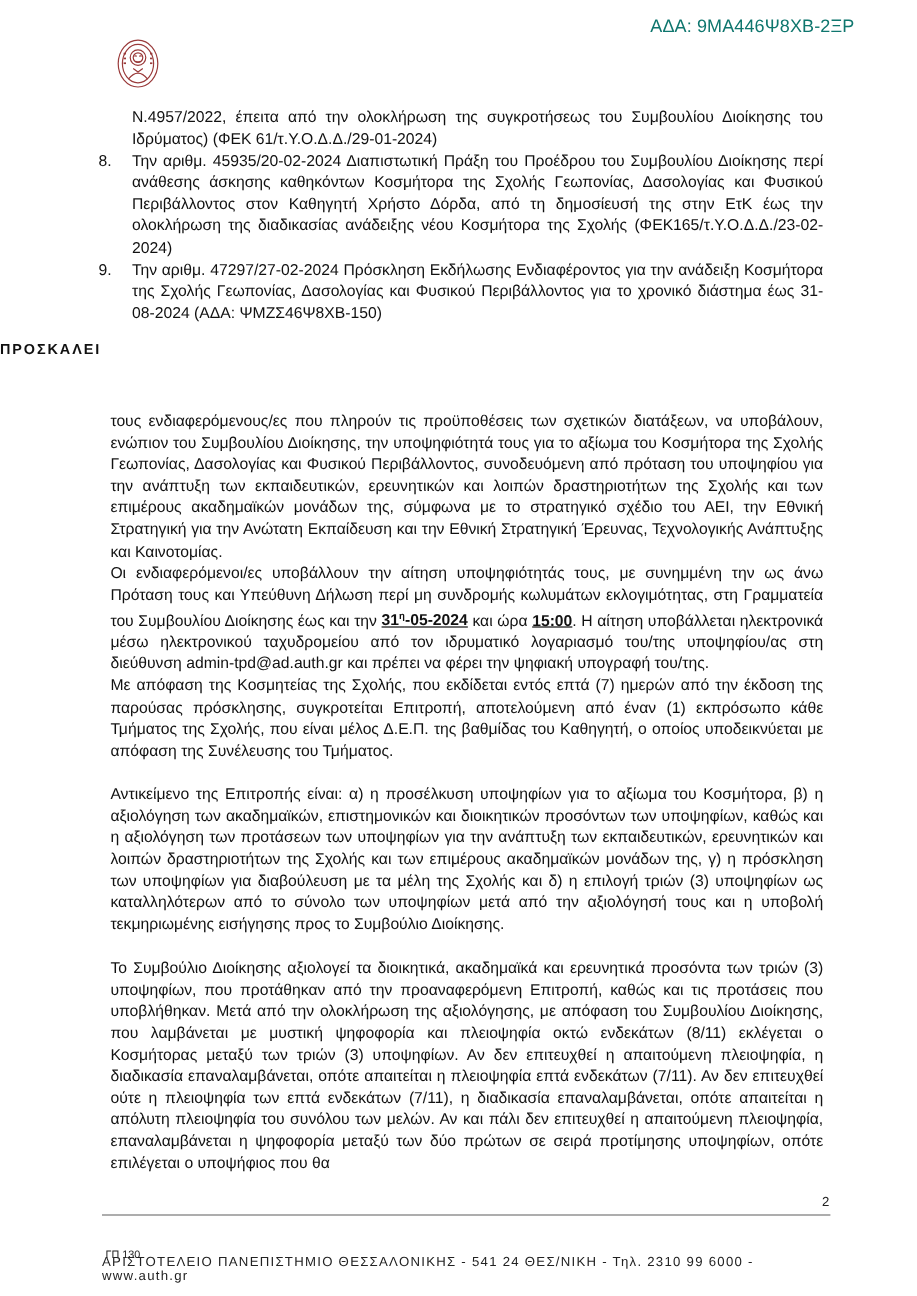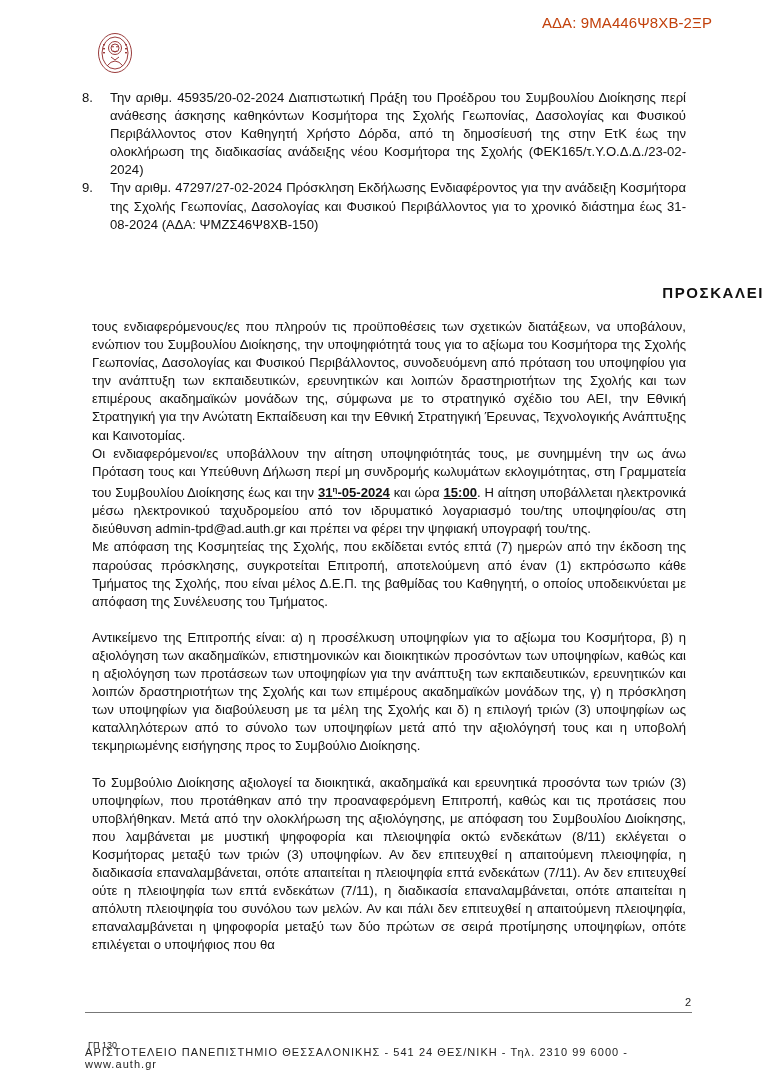--- a/index.html
+++ b/index.html
@@ -2,37 +2,37 @@
 <html><head>
   <meta charset="utf-8">
   <style>
     html, body { margin: 0; padding: 0; background: #ffffff; }
     body {
       width: 764px; height: 1080px; position: relative; overflow: hidden;
       font-family: "Liberation Sans", sans-serif; color: #111111;
     }
     .ada {
       position: absolute; right: 52px; top: 14px;
-      font-size: 15px; color: #c2410c; letter-spacing: 0.1px;
+      font-size: 15px; color: #0f766e; letter-spacing: 0.1px;
     }
     .logo {
       position: absolute; left: 97px; top: 32px; width: 36px; height: 42px;
     }
     .body-text {
       position: absolute; left: 92px; width: 594px;
-      font-size: 13.1px; line-height: 18.1px; text-align: justify;
+      font-size: 13.1px; line-height: 18.1px; text-align: justify; margin-top: 24px;
     }
     .p { margin: 0; }
     .list { position: absolute; left: 92px; top: 89px; width: 594px; font-size: 13.1px; line-height: 18.1px; }
     .li { position: relative; padding-left: 18px; text-align: justify; }
     .li-cont { padding-left: 18px; text-align: justify; }
     .li-num { position: absolute; left: -10px; top: 0; }
     .heading {
-      position: absolute; left: 0; width: 764px; top: 284px; text-align: right;
-      font-weight: bold; font-size: 15px; letter-spacing: 1.6px;
+      position: absolute; left: 0; width: 764px; top: 284px; text-align: left;
+      font-weight: bold; font-size: 12px; letter-spacing: 1.6px;
     }
     .main { top: 318px; }
     .gap { height: 18px; }
     b { font-weight: bold; text-decoration: underline; }
     .footer-line {
       position: absolute; left: 85px; width: 607px; top: 1012px; height: 0;
       border-top: 1px solid #777777;
     }
     .page-num { position: absolute; left: 685px; top: 996px; font-size: 11px; color: #222; }
     .footer-text {
@@ -60,20 +60,21 @@
     <rect x="6" y="12" width="2" height="1.4"></rect>
     <rect x="6" y="16" width="2" height="1.4"></rect>
     <rect x="6" y="20" width="2" height="1.4"></rect>
     <rect x="28" y="12" width="2" height="1.4"></rect>
     <rect x="28" y="16" width="2" height="1.4"></rect>
     <rect x="28" y="20" width="2" height="1.4"></rect>
   </g>
 </svg>
 
 <div class="list">
+  <div class="li-cont">Ν.4957/2022, έπειτα από την ολοκλήρωση της συγκροτήσεως του Συμβουλίου Διοίκησης του Ιδρύματος) (ΦΕΚ 61/τ.Υ.Ο.Δ.Δ./29-01-2024)</div>
   <div class="li">
     <span class="li-num">8.</span>
     <span>Την αριθμ. 45935/20-02-2024 Διαπιστωτική Πράξη του Προέδρου του Συμβουλίου Διοίκησης περί ανάθεσης άσκησης καθηκόντων Κοσμήτορα της Σχολής Γεωπονίας, Δασολογίας και Φυσικού Περιβάλλοντος στον Καθηγητή Χρήστο Δόρδα, από τη δημοσίευσή της στην ΕτΚ έως την ολοκλήρωση της διαδικασίας ανάδειξης νέου Κοσμήτορα της Σχολής (ΦΕΚ165/τ.Υ.Ο.Δ.Δ./23-02-2024)</span>
   </div>
   <div class="li">
     <span class="li-num">9.</span>
     <span>Την αριθμ. 47297/27-02-2024 Πρόσκληση Εκδήλωσης Ενδιαφέροντος για την ανάδειξη Κοσμήτορα της Σχολής Γεωπονίας, Δασολογίας και Φυσικού Περιβάλλοντος για το χρονικό διάστημα έως 31-08-2024 (ΑΔΑ: ΨΜΖΣ46Ψ8ΧΒ-150)</span>
   </div>
 </div>
 

